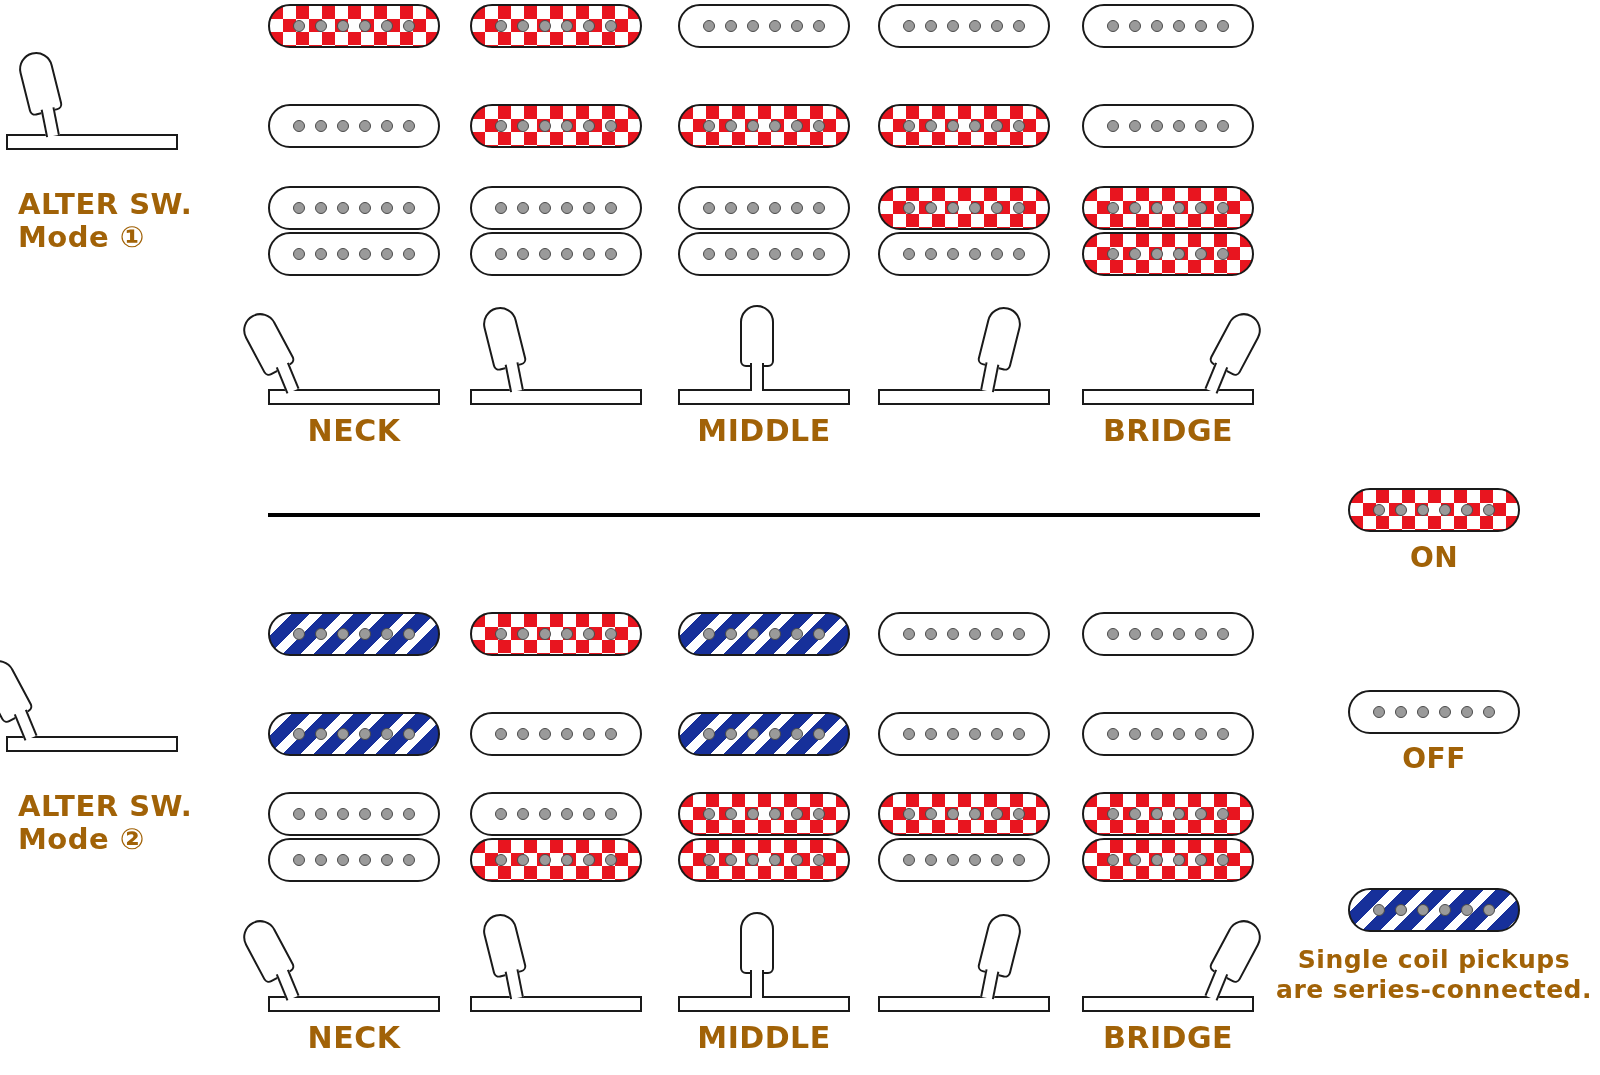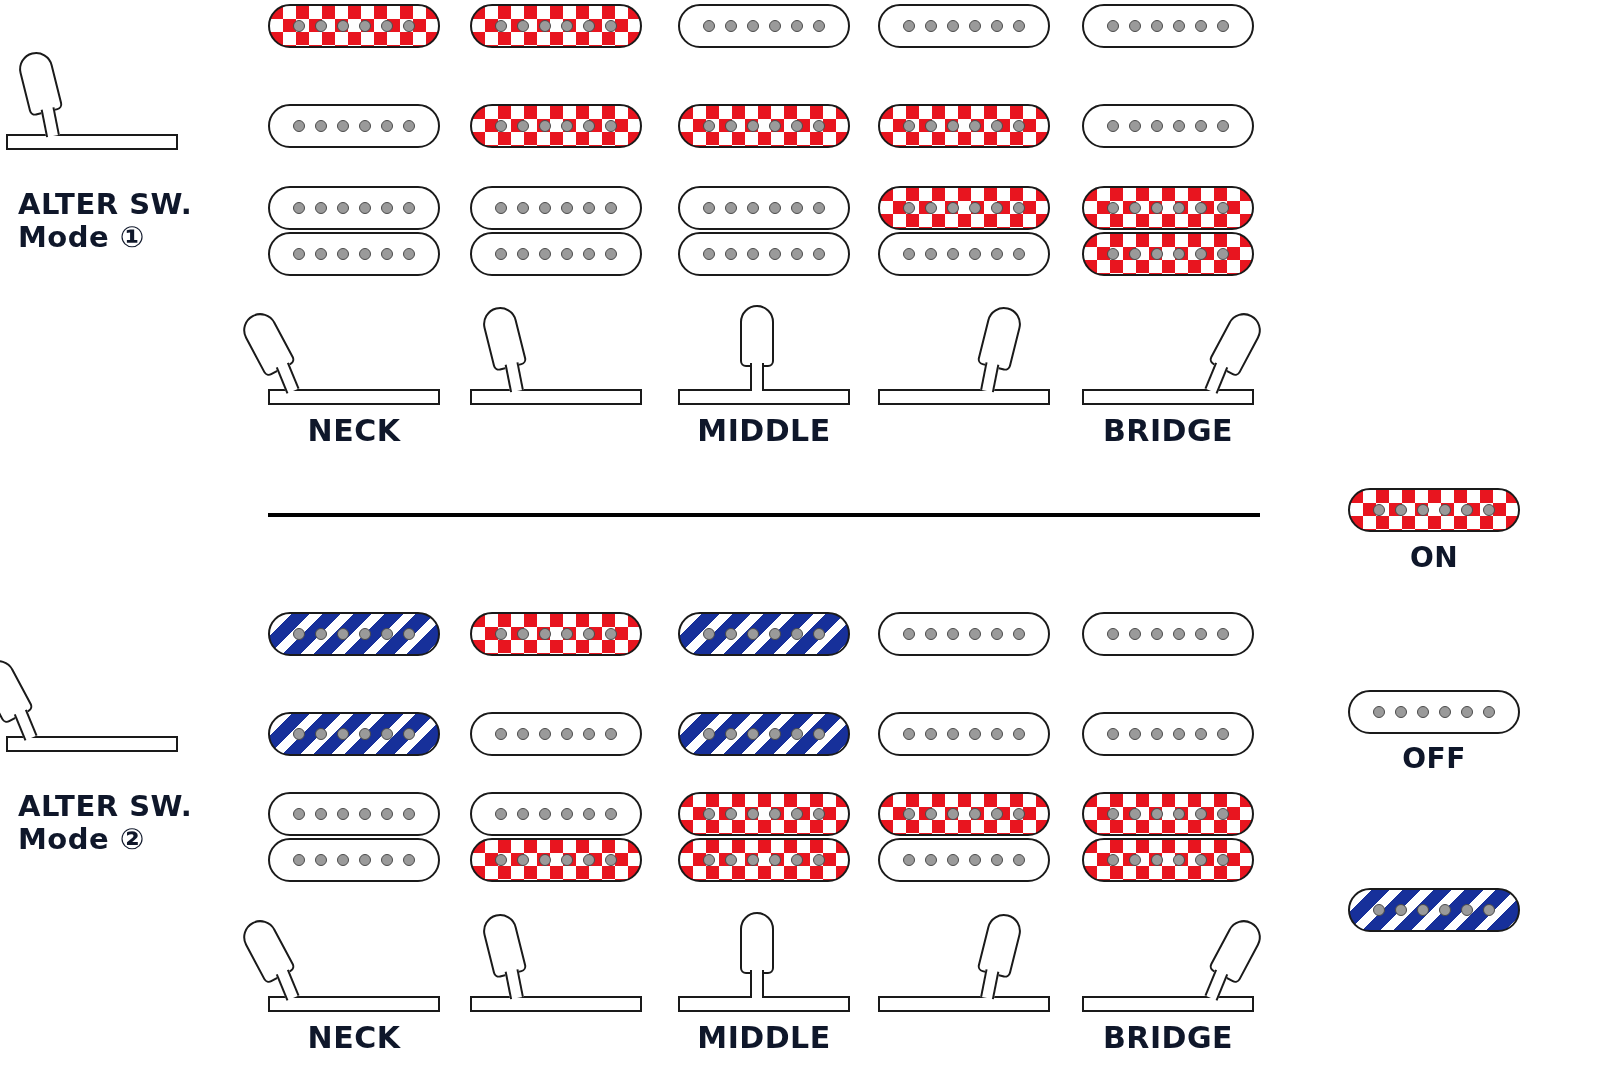--- a/index.html
+++ b/index.html
@@ -53,21 +53,21 @@
   .sw .lever{
     position:absolute;width:34px;height:62px;
     box-sizing:border-box;border:2.5px solid #1a1a1a;background:#fff;
     border-radius:17px 17px 6px 6px;
   }
 
   
   .lbl{
     position:absolute;
     font-family:"DejaVu Sans", sans-serif;
-    font-weight:bold;color:#0f172a;
+    font-weight:bold;color:#a16207;
     letter-spacing:.5px;
     white-space:nowrap;
   }
   .pos-label{font-size:30px;}
   .side-title{font-size:29px;line-height:1.15;}
   .legend-label{font-size:28px;}
   .legend-note{font-size:25px;line-height:1.2;text-align:center;}
 
   .divider{
     position:absolute;background:#000;height:4px;
@@ -485,13 +485,14 @@
     </div>
     <div class="lbl legend-label" style="left: 1434px; top: 742px; transform: translateX(-50%);">OFF</div>
     <div class="pu series" style="left: 1348px; top: 888px; width: 172px; height: 44px;">
       <span class="pole"></span>
       <span class="pole"></span>
       <span class="pole"></span>
       <span class="pole"></span>
       <span class="pole"></span>
       <span class="pole"></span>
     </div>
+    <div class="lbl legend-note" style="left: 1434px; top: 945px; transform: translateX(-50%);">Single coil pickups<br>are series-connected.</div>
   </div>
 
 </body></html>

